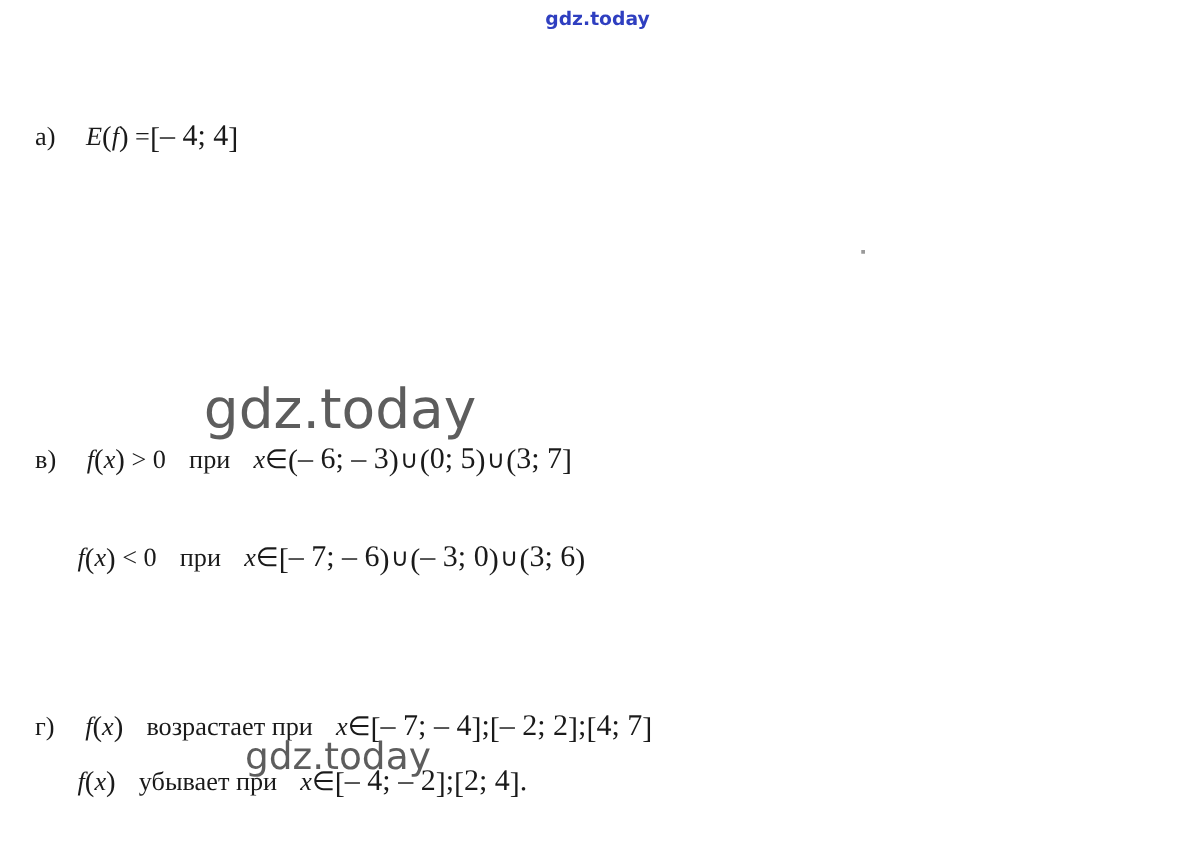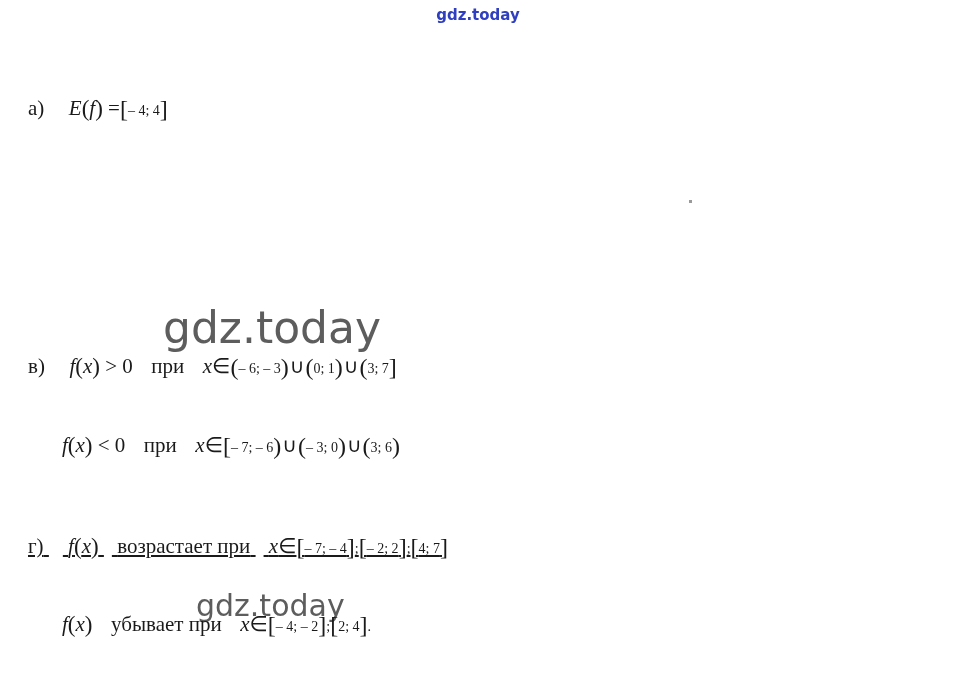--- a/index.html
+++ b/index.html
@@ -74,21 +74,21 @@
     font-family: "Liberation Serif", serif;
     font-style: italic;
     font-size: 21px;
   }
   .upright {
     font-style: normal;
     margin-top: 32px;
   }
   .small-up {
     font-style: normal;
-    font-size: 14px;
+    font-size: 24px;
     margin-top: 33px;
   }
   .bracket {
     font-style: normal;
     font-size: 24px;
     line-height: 1;
     vertical-align: -2px;
   }
   .paren {
     font-style: normal;
@@ -109,21 +109,21 @@
   }
   .gap-lg {
     display: inline-block;
     width: 14px;
   }
   
   #row-a    { left: 28px;  top: 96px;  }
   #row-b    { left: 28px;  top: 226px; }
   #row-v1   { left: 28px;  top: 354px; }
   #row-v2   { left: 62px;  top: 433px; }
-  #row-g1   { left: 28px;  top: 534px; text-decoration: underline; }
+  #row-g1   { left: 28px;  top: 568px; }
   #row-g2   { left: 62px;  top: 612px; }
   .dot-mark {
     position: absolute;
     left: 689px;
     top: 200px;
     width: 3px;
     height: 3px;
     background: #9a9a9a;
   }
 </style>
@@ -146,21 +146,21 @@
   <div class="wm-big wm-1">gdz.today</div>
 
   <div class="item" id="row-v1">
     <span class="label">в)</span>
     <span class="gap-lg"></span>
     <span class="math">f</span><span class="paren">(</span><span class="math">x</span><span class="paren">)</span>
     <span class="op">&gt; 0</span>
     <span class="nbsp-gap"></span>
     <span class="upright label">при</span>
     <span class="nbsp-gap"></span>
-    <span class="math">x</span><span class="op">∈</span><span class="bracket">(</span><span class="small-up">– 6; – 3</span><span class="bracket">)</span><span class="cup">∪</span><span class="bracket">(</span><span class="small-up">0; 1</span><span class="bracket">)</span><span class="cup">∪</span><span class="bracket">(</span><span class="small-up">3; 7</span><span class="bracket">]</span>
+    <span class="math">x</span><span class="op">∈</span><span class="bracket">(</span><span class="small-up">– 6; – 3</span><span class="bracket">)</span><span class="cup">∪</span><span class="bracket">(</span><span class="small-up">0; 5</span><span class="bracket">)</span><span class="cup">∪</span><span class="bracket">(</span><span class="small-up">3; 7</span><span class="bracket">]</span>
   </div>
 
   <div class="item" id="row-v2">
     <span class="math">f</span><span class="paren">(</span><span class="math">x</span><span class="paren">)</span>
     <span class="op">&lt; 0</span>
     <span class="nbsp-gap"></span>
     <span class="upright label">при</span>
     <span class="nbsp-gap"></span>
     <span class="math">x</span><span class="op">∈</span><span class="bracket">[</span><span class="small-up">– 7; – 6</span><span class="bracket">)</span><span class="cup">∪</span><span class="bracket">(</span><span class="small-up">– 3; 0</span><span class="bracket">)</span><span class="cup">∪</span><span class="bracket">(</span><span class="small-up">3; 6</span><span class="bracket">)</span>
   </div>

